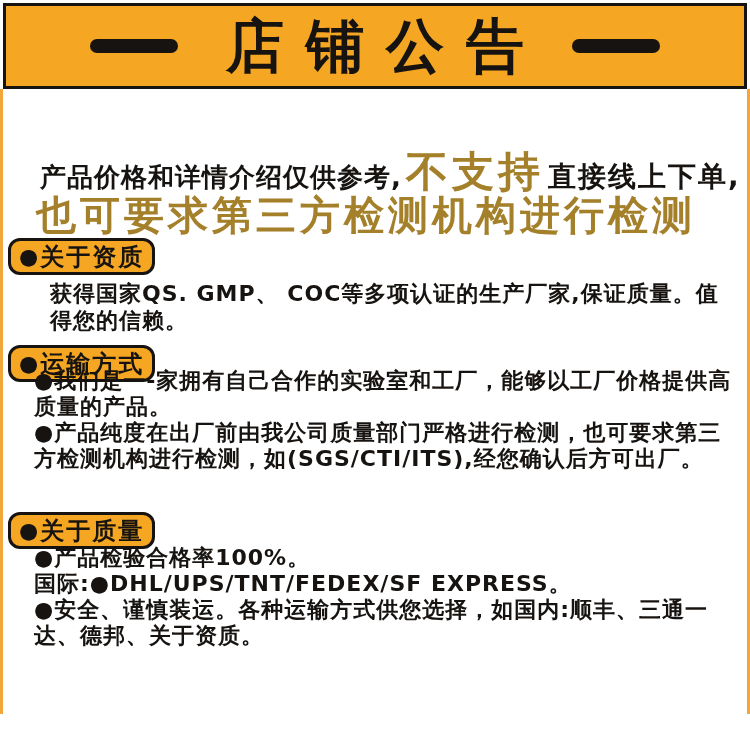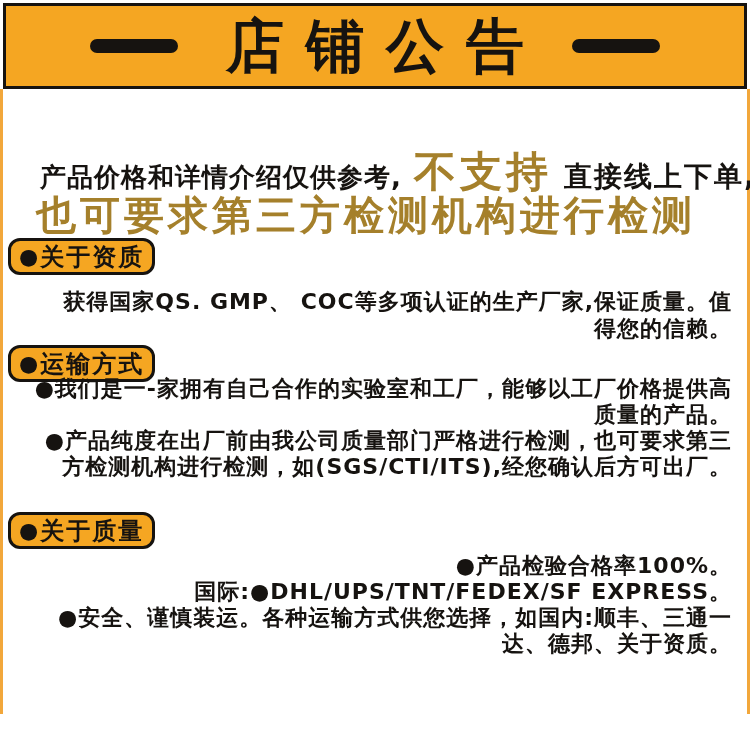--- a/index.html
+++ b/index.html
@@ -3,21 +3,20 @@
 <meta charset="utf-8">
 <style>
   html,body{margin:0;padding:0;background:#fff;}
   #stage{
     position:relative;
     width:750px;height:750px;
     background:#ffffff;
     overflow:hidden;
     font-family:"DejaVu Sans", sans-serif;
     color:#161310;
-    text-align:right;
   }
   
   .banner{
     position:absolute;left:3px;top:3px;right:3px;height:86px;
     background:#F5A622;
     border:3px solid #161310;
     box-sizing:border-box;
     display:flex;align-items:center;justify-content:center;
     gap:26px;
   }
@@ -40,21 +39,21 @@
   .intro1{
     position:absolute;left:42px;top:101px;
     font-size:26px;font-weight:bold;letter-spacing:2px;
     white-space:nowrap;
   }
   .intro2{
     position:absolute;left:40px;top:144px;height:52px;
     display:flex;align-items:baseline;white-space:nowrap;
   }
   .intro2 .normal{font-size:26px;font-weight:bold;letter-spacing:1px;}
-  .intro2 .big-gold{font-size:42px;font-weight:bold;color:#A5802B;letter-spacing:4px;margin:0 12px;}
+  .intro2 .big-gold{font-size:42px;font-weight:bold;color:#A5802B;letter-spacing:4px;margin:0 4px;}
   .intro2 .tail{font-size:28px;font-weight:bold;letter-spacing:2px;}
   .intro3{
     position:absolute;left:36px;top:188px;
     font-size:40px;font-weight:bold;color:#A5802B;
     letter-spacing:4px;white-space:nowrap;
   }
 
   
   .badge{
     position:absolute;left:8px;
@@ -72,21 +71,20 @@
   .badge1{top:238px;}
   .badge2{top:345px;}
   .badge3{top:512px;}
 
   
   .body-text{
     position:absolute;right:18px;
     font-size:22px;font-weight:bold;
     line-height:26px;letter-spacing:1px;
     color:#161310;
-    margin-top:8px;
   }
   .sec1{left:50px;top:280px;line-height:27px;}
   .sec2{left:34px;top:368px;}
   .sec3{left:34px;top:545px;}
   .body-text p{margin:0;}
 </style>
 </head>
 <body>
 
 <div id="stage">

